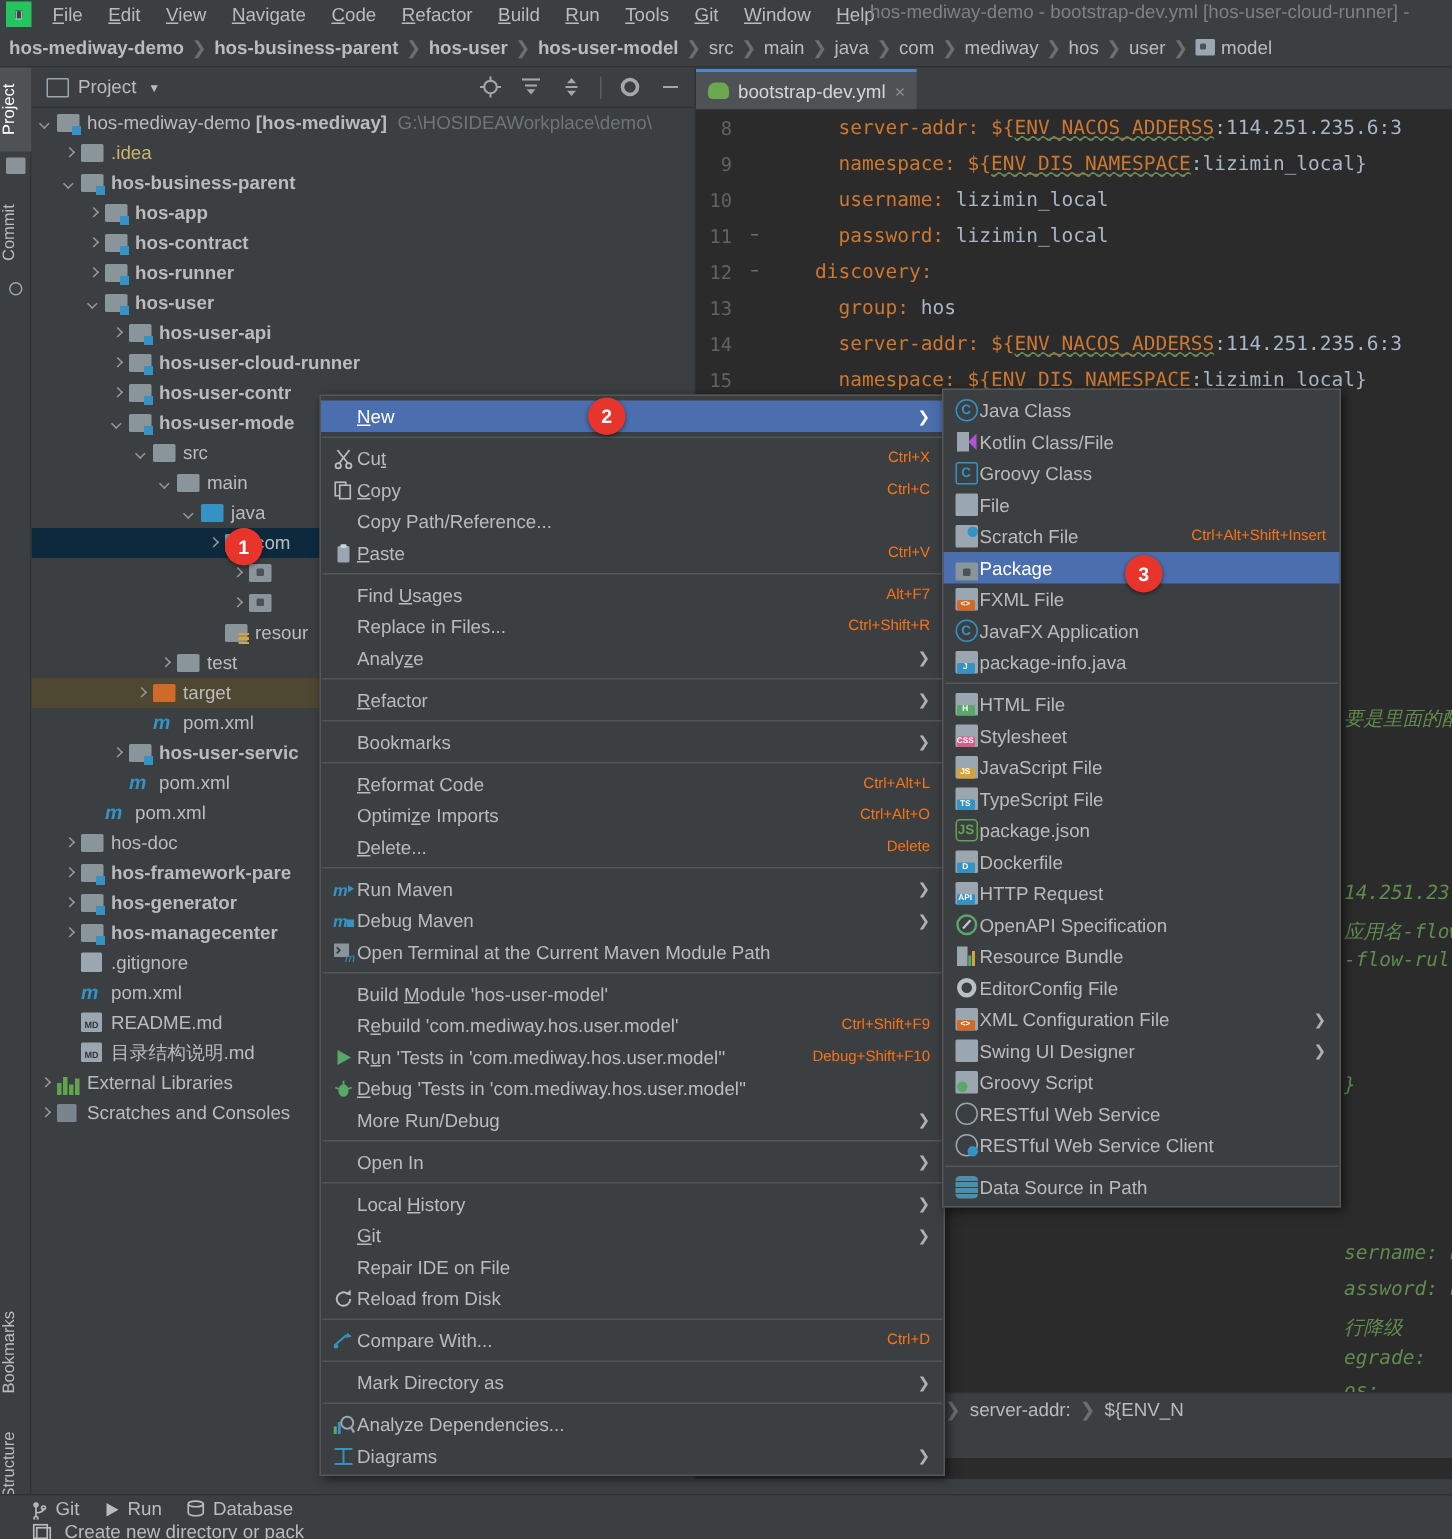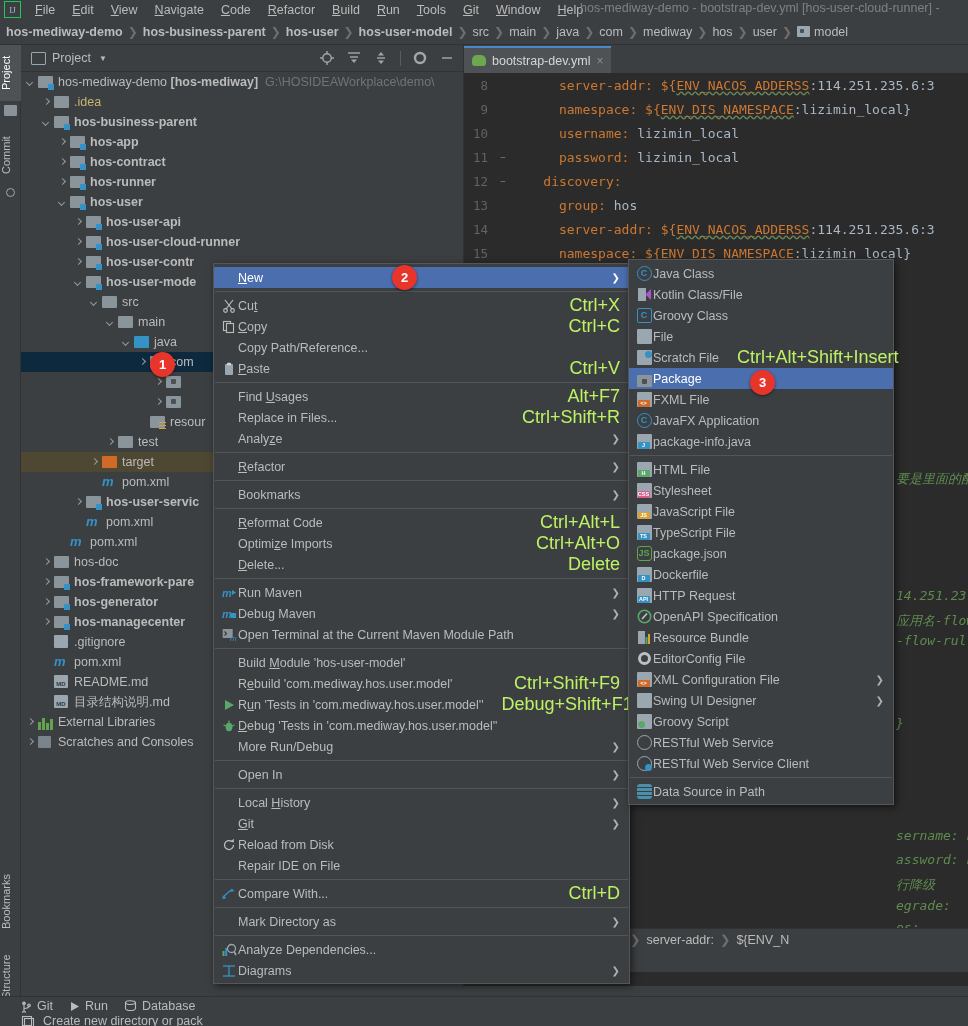--- a/index.html
+++ b/index.html
@@ -13,21 +13,21 @@
   }
   #app { position: relative; width: 968px; height: 1026px; }
 
   
   .titlebar {
     position: absolute; left: 0; top: 0; width: 968px; height: 19px;
     background: #3c3f41; display: flex; align-items: center;
   }
   .win-icon {
     width: 17px; height: 17px; margin-left: 4px;
-    border: 1px solid #22c55e; background: #3c3f41;
+    border: 6px solid #22c55e; background: #3c3f41;
     display: flex; align-items: center; justify-content: center;
     font-size: 9px; color: #a9b7c6; font-family: Liberation Serif, serif;
   }
   .menubar { display: flex; align-items: center; margin-left: 14px; gap: 17px; }
   .menubar span { font-size: 12.5px; color: #bbbbbb; white-space: nowrap; }
   .menubar span u { text-decoration: underline; }
   .win-title {
     position: absolute; left: 580px; top: 1px;
     font-size: 12.5px; color: #808080; white-space: nowrap;
   }
@@ -226,21 +226,21 @@
   }
   .mi {
     height: 21px; display: flex; align-items: center;
     padding: 0 9px 0 6px; font-size: 12.5px; color: #bbbbbb;
     position: relative; white-space: nowrap;
   }
   .mi.hl { background: #4b6eaf; color: #ffffff; }
   .mi .mi-icon { width: 18px; flex: 0 0 18px; display: flex; align-items: center; justify-content: center; }
   .mi .mi-label { flex: 1; }
   .mi .mi-label u { text-decoration: underline; }
-  .mi .mi-key { color: #bef264; font-size: 18px; margin-left: 18px; }
+  .mi .mi-key { color: #f97316; font-size: 10px; margin-left: 18px; }
   .mi .mi-arrow { margin-left: 12px; font-size: 10px; color: #b0b0b0; }
   .mi.hl .mi-arrow { color: #ffffff; }
   .msep { height: 1px; background: #515658; margin: 3px 1px; }
 
   
   .submenu {
     position: absolute; left: 628px; top: 259px; width: 266px;
     background: #3c3f41; border: 1px solid #565656;
     box-shadow: 2px 2px 7px rgba(0,0,0,0.55);
     padding: 3px 0 2px 0;
@@ -930,31 +930,31 @@
         <span class="mi-icon"></span>
         <span class="mi-label">Local <u>H</u>istory</span>
         <span class="mi-arrow">❯</span>
       </div>
       <div class="mi">
         <span class="mi-icon"></span>
         <span class="mi-label"><u>G</u>it</span>
         <span class="mi-arrow">❯</span>
       </div>
       <div class="mi">
+        <span class="mi-icon"></span>
+        <span class="mi-label">Repair IDE on File</span>
+      </div>
+      <div class="mi">
         <span class="mi-icon">
           <svg width="14" height="14" viewBox="0 0 14 14">
             <path d="M11.5 7 a4.5 4.5 0 1 1 -1.6 -3.4" fill="none" stroke="#bbbbbb" stroke-width="1.3"></path>
             <polygon points="11.8,0.8 11.8,4.6 8.4,3.6" fill="#bbbbbb"></polygon>
           </svg>
         </span>
         <span class="mi-label">Reload from Disk</span>
-      </div>
-      <div class="mi">
-        <span class="mi-icon"></span>
-        <span class="mi-label">Repair IDE on File</span>
       </div>
       <div class="msep"></div>
       <div class="mi">
         <span class="mi-icon">
           <svg width="14" height="14" viewBox="0 0 14 14">
             <line x1="1" y1="10" x2="9" y2="3" stroke="#3592c4" stroke-width="1.3"></line>
             <polygon points="9.5,1.5 12.5,4 8.5,5" fill="#3592c4"></polygon>
             <circle cx="2" cy="10.5" r="1.5" fill="#3592c4"></circle>
           </svg>
         </span>

